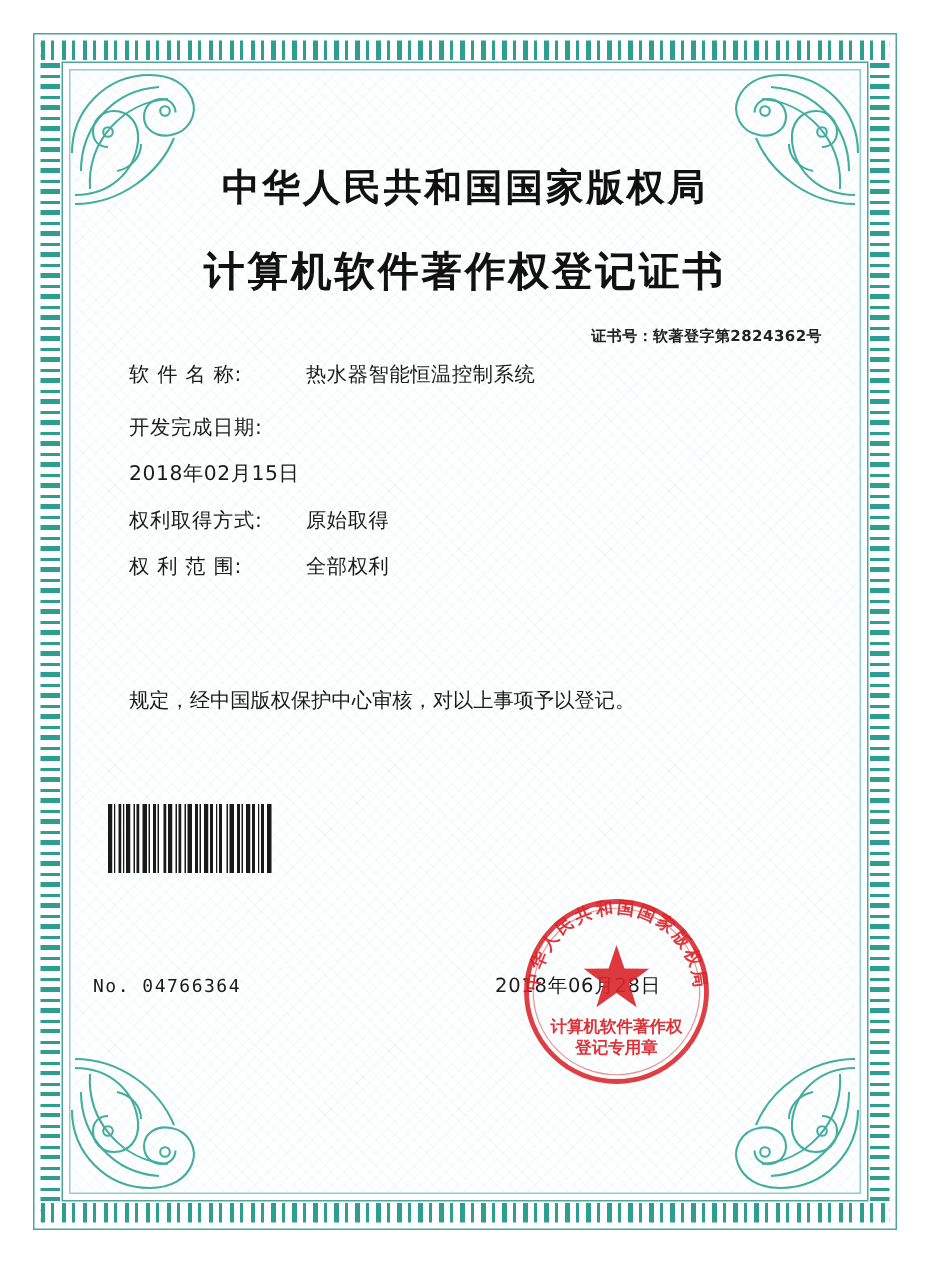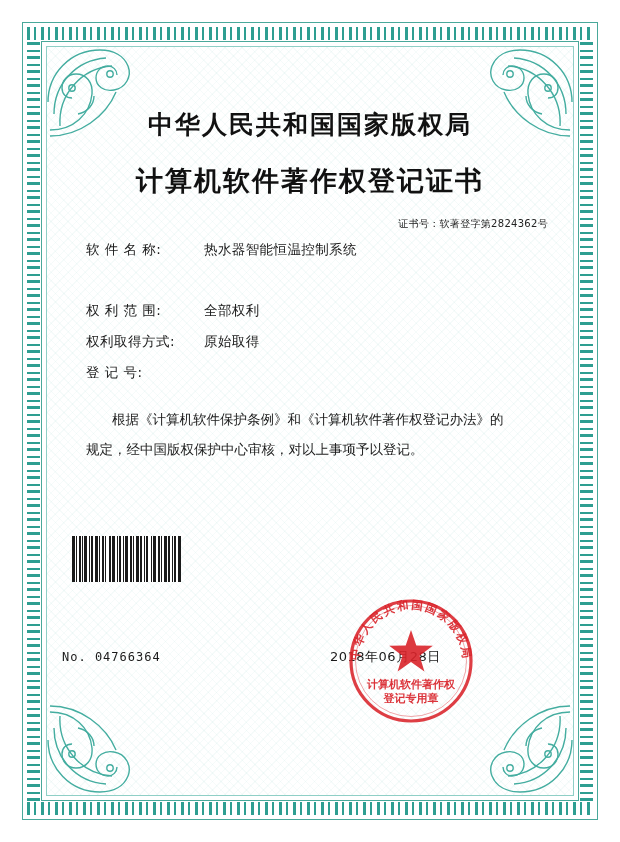--- a/index.html
+++ b/index.html
@@ -123,20 +123,21 @@
     margin-top: 22px;
   }
 
   .cert-no {
     text-align: right;
     font-size: 10px;
     color: #222;
     margin-top: 18px;
     padding-right: 12px;
     letter-spacing: .3px;
+    font-weight: bold;
   }
 
   .fields {
     margin-top: 10px;
     padding-left: 26px;
   }
   .field-row {
     display: flex;
     align-items: flex-end;
     margin-bottom: 17px;
@@ -292,43 +293,44 @@
 
       <div class="field-row">
         <div class="field-label">软 件 名 称:</div>
         <div class="field-value">
           <span>热水器智能恒温控制系统</span>
         </div>
       </div>
 
 
       <div class="field-row row-tight">
+        <div class="field-label">开发完成日期:</div>
       </div>
 
       <div class="field-row row-tight">
+        <div class="field-value">2018年02月15日</div>
+      </div>
+
+      <div class="field-row row-tight">
+        <div class="field-label">权利取得方式:</div>
+        <div class="field-value">原始取得</div>
       </div>
 
       <div class="field-row row-tight">
         <div class="field-label">权 利 范 围:</div>
         <div class="field-value">全部权利</div>
       </div>
 
       <div class="field-row row-tight">
-        <div class="field-label">权利取得方式:</div>
-        <div class="field-value">原始取得</div>
-      </div>
-
-      <div class="field-row row-tight">
-        <div class="field-label">登 记 号:</div>
       </div>
 
     </div>
 
     <div class="statement">
-      <span class="indent"></span><span>根据《计算机软件保护条例》和《计算机软件著作权登记办法》的</span><br>
+      <span class="indent"></span><br>
       <span>规定，经中国版权保护中心审核，对以上事项予以登记。</span>
     </div>
 
   </div>
 
   <div class="barcode">
     <i style="width:3px"></i>
       <i style="width:1px;background:#fff"></i>
     <i style="width:1px"></i>
       <i style="width:2px;background:#fff"></i>

